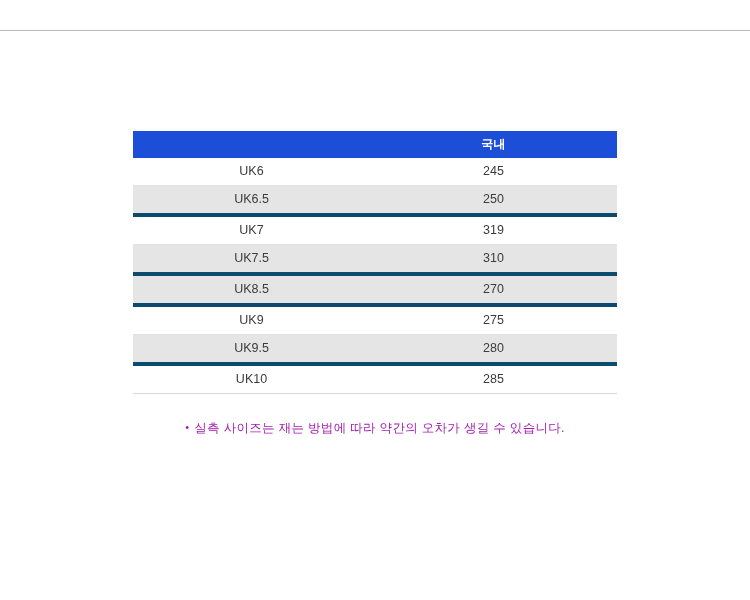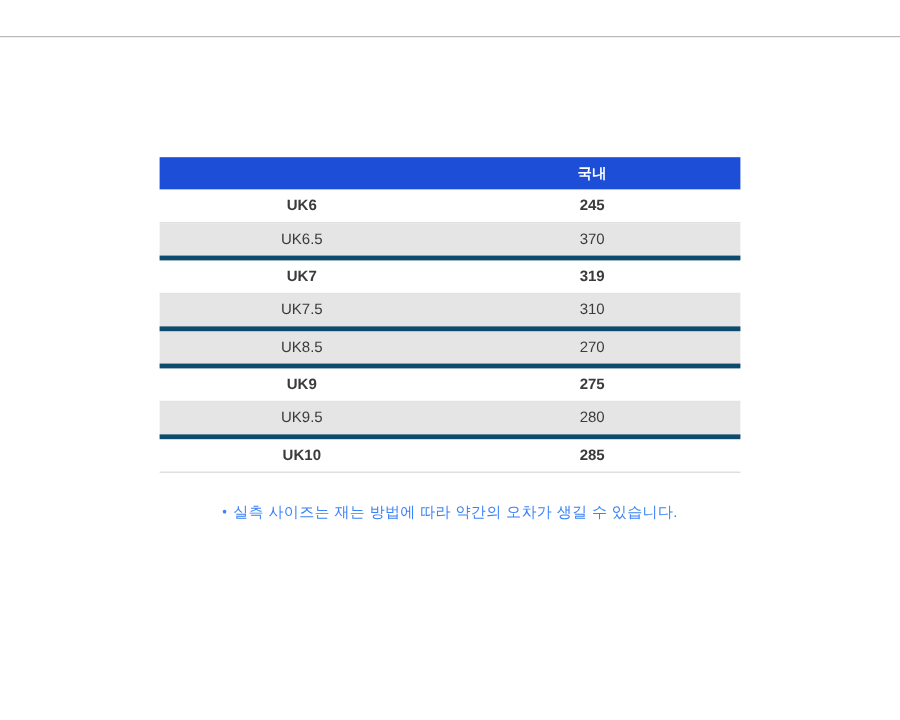--- a/index.html
+++ b/index.html
@@ -55,39 +55,38 @@
     font-size: 12.5px;
     color: #3b3b3b;
     height: 27px;
     line-height: 27px;
     padding: 0;
     text-align: center;
     border-bottom: 1px solid #e2e2e2;
   }
   table.size-table tr.row-odd td {
     background: #ffffff;
-    font-weight: bold;
   }
   table.size-table tr.row-even td {
     background: #e5e5e5;
     border-bottom: 4px solid #0c4a6e;
   }
   table.size-table tr:last-child td {
     border-bottom: 1px solid #d8d8d8;
   }
   .notes {
     position: absolute;
     top: 418px;
     left: 133px;
     width: 484px;
     text-align: center;
   }
   .note-item {
     font-size: 12.5px;
-    color: #3b82f6;
+    color: #a21caf;
     display: inline-block;
     letter-spacing: 0.3px;
     text-align: center;
   }
   .note-bullet {
     display: inline-block;
     margin-right: 5px;
     font-size: 11px;
     vertical-align: 1px;
   }
@@ -105,21 +104,21 @@
         <th class="col-domestic">국내</th>
       </tr>
     </thead>
     <tbody>
       <tr class="row-odd">
         <td>UK6</td>
         <td>245</td>
       </tr>
       <tr class="row-even">
         <td>UK6.5</td>
-        <td>370</td>
+        <td>250</td>
       </tr>
       <tr class="row-odd">
         <td>UK7</td>
         <td>319</td>
       </tr>
       <tr class="row-even">
         <td>UK7.5</td>
         <td>310</td>
       </tr>
       <tr class="row-even">

